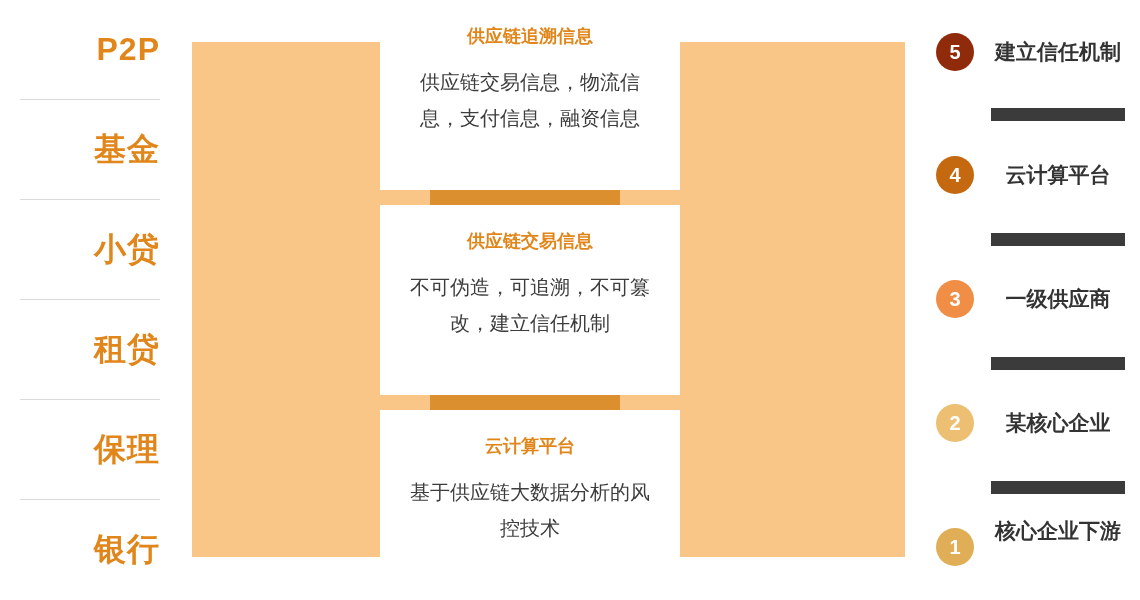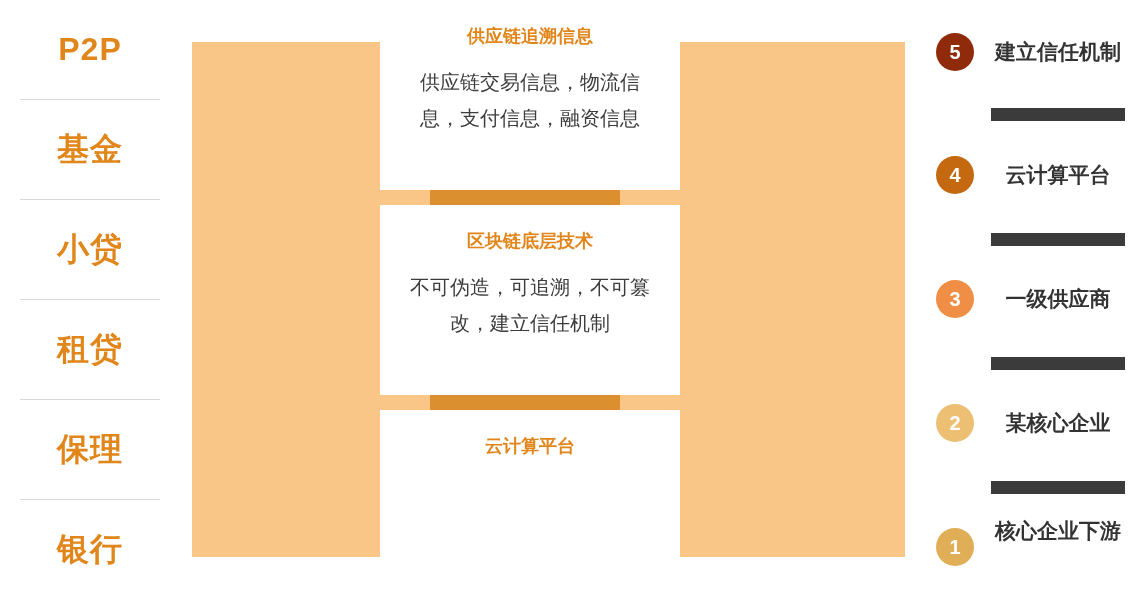--- a/index.html
+++ b/index.html
@@ -9,21 +9,21 @@
     background:#ffffff;
     position:relative;
     overflow:hidden;
   }
   .stage { position:absolute; left:0; top:0; width:1140px; height:600px; }
 
   
   .left-menu { position:absolute; left:20px; top:0; width:140px; }
   .menu-item {
     height:100px;
-    display:flex; align-items:center; justify-content:center;
+    display:flex; align-items:center; justify-content:flex-end;
     border-bottom:1px solid #dadada;
     color:#e1861b; font-size:32px; font-weight:bold;
     letter-spacing:1px;
   }
   .menu-item:last-child { border-bottom:none; }
 
   
   .panel { position:absolute; left:192px; top:42px; width:713px; height:515px; background:#fac687; }
   .connector { position:absolute; left:430px; width:190px; height:15px; background:#dc8f2e; }
   .connector.c1 { top:190px; }
@@ -91,26 +91,27 @@
   <div class="panel"></div>
   <div class="connector c1"></div>
   <div class="connector c2"></div>
 
   <div class="card card1">
     <div class="card-title">供应链追溯信息</div>
     <div class="card-body">供应链交易信息，物流信息，支付信息，融资信息</div>
   </div>
 
   <div class="card card2">
-    <div class="card-title">区块链底层技术</div>
+    <div class="card-title">供应链交易信息</div>
     <div class="card-body">不可伪造，可追溯，不可篡改，建立信任机制</div>
   </div>
 
   <div class="card card3">
     <div class="card-title">云计算平台</div>
+    <div class="card-body">基于供应链大数据分析的风控技术</div>
   </div>
 
   <div class="chain-circle c-r1" style="background-color: rgb(143, 43, 11);">5</div>
   <div class="chain-label l-r1">建立信任机制</div>
   <div class="chain-bar b-r1"></div>
 
   <div class="chain-circle c-r2" style="background-color: rgb(196, 105, 15);">4</div>
   <div class="chain-label l-r2">云计算平台</div>
   <div class="chain-bar b-r2"></div>
 

